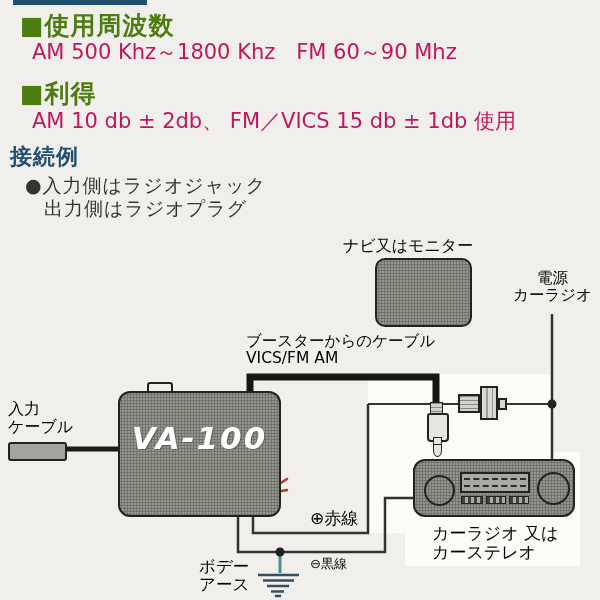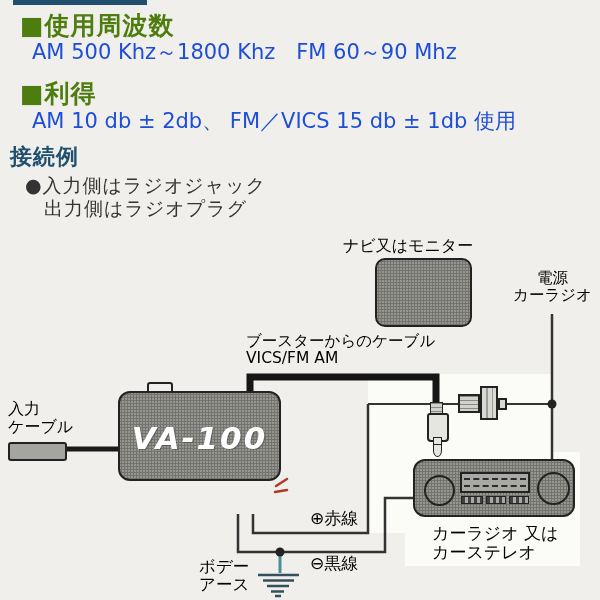--- a/index.html
+++ b/index.html
@@ -8,21 +8,21 @@
     background:#f0efec;
     font-family:"DejaVu Sans","Liberation Sans",sans-serif;
     color:#3b3b3b;
   }
   .abs{position:absolute;}
   .nowrap{white-space:nowrap;}
   
   .navy-bar{background:#20506e;}
   .h1{font-size:25px;font-weight:700;color:#4d7c0f;letter-spacing:1px;}
   .h2{font-size:22px;font-weight:700;color:#20506e;letter-spacing:1px;}
-  .spec{font-size:21px;color:#1d4ed8;letter-spacing:0px;}
+  .spec{font-size:21px;color:#be185d;letter-spacing:0px;}
   .note{font-size:19px;color:#333;letter-spacing:1px;}
   
   .lbl{font-size:16px;line-height:17px;color:#000000;}
   .lbl .row{display:block;}
   
   .halftone{
     background-color:#96968f;
     background-image:radial-gradient(rgba(45,45,42,.33) 1px, transparent 1.3px);
     background-size:3px 3px;
     border:2.5px solid #222;
@@ -118,27 +118,27 @@
     <span class="row nowrap">VICS/FM AM</span>
   </div>
 
   <div class="abs lbl z4" style="left:8px;top:400px;line-height:18px;">
     <span class="row nowrap">入力</span>
     <span class="row nowrap">ケーブル</span>
   </div>
   <div id="input-connector" class="abs" style="left:8px;top:442px;width:55px;height:15px;"></div>
 
   <div id="va100-tab" class="abs" style="left:147px;top:382px;width:22px;height:12px;"></div>
-  <div id="va100-box" class="abs halftone" style="left:118px;top:391px;width:163px;height:90px;">
+  <div id="va100-box" class="abs halftone" style="left:118px;top:391px;width:163px;height:126px;">
     <span class="name">VA-100</span>
   </div>
 
 
   <div class="abs lbl nowrap z4" style="left:310px;top:510px;font-size:17px;">⊕赤線</div>
-  <div class="abs lbl nowrap z4" style="left:310px;top:555px;font-size:17px;">⊖黒線</div>
+  <div class="abs lbl nowrap z4" style="left:310px;top:555px;font-size:13px;">⊖黒線</div>
 
   <div class="abs lbl z4" style="left:199px;top:558px;font-size:16.5px;line-height:17.5px;">
     <span class="row nowrap">ボデー</span>
     <span class="row nowrap">アース</span>
   </div>
 
   <div id="adapter-barrel" class="abs ribs-h" style="left:458px;top:394px;width:22px;height:19px;"></div>
   <div id="adapter-block" class="abs seam-v" style="left:480px;top:386px;width:18px;height:34px;"></div>
   <div id="adapter-nub" class="abs" style="left:498px;top:398px;width:9px;height:12px;background:#d9d9d3;"></div>
 

